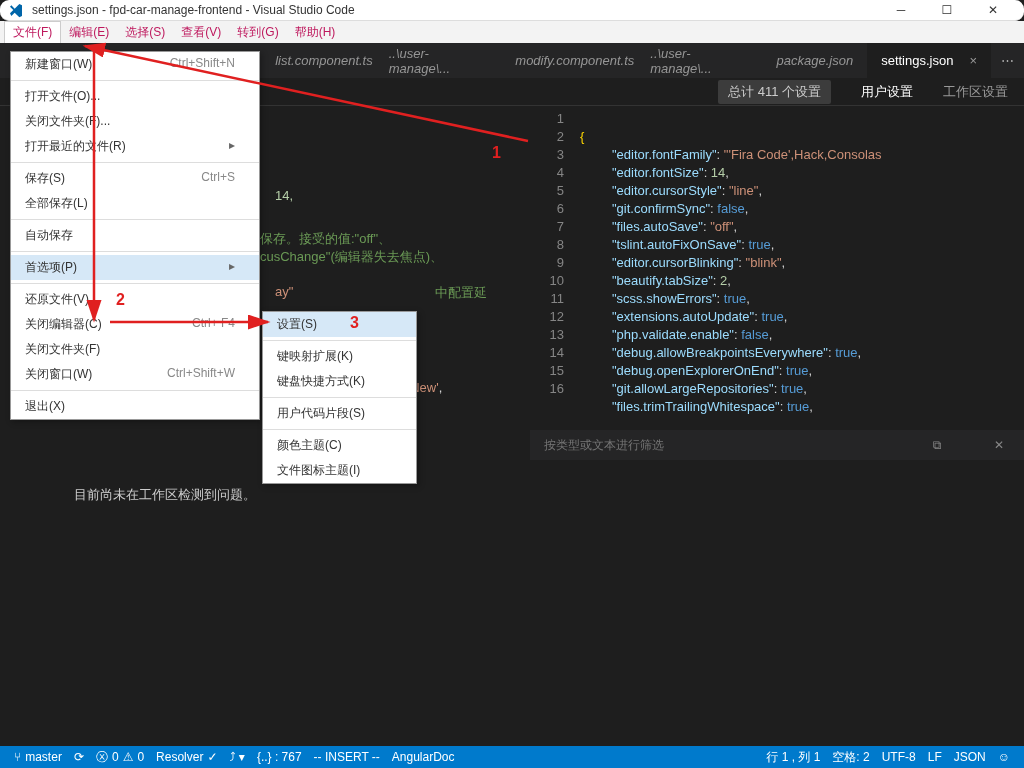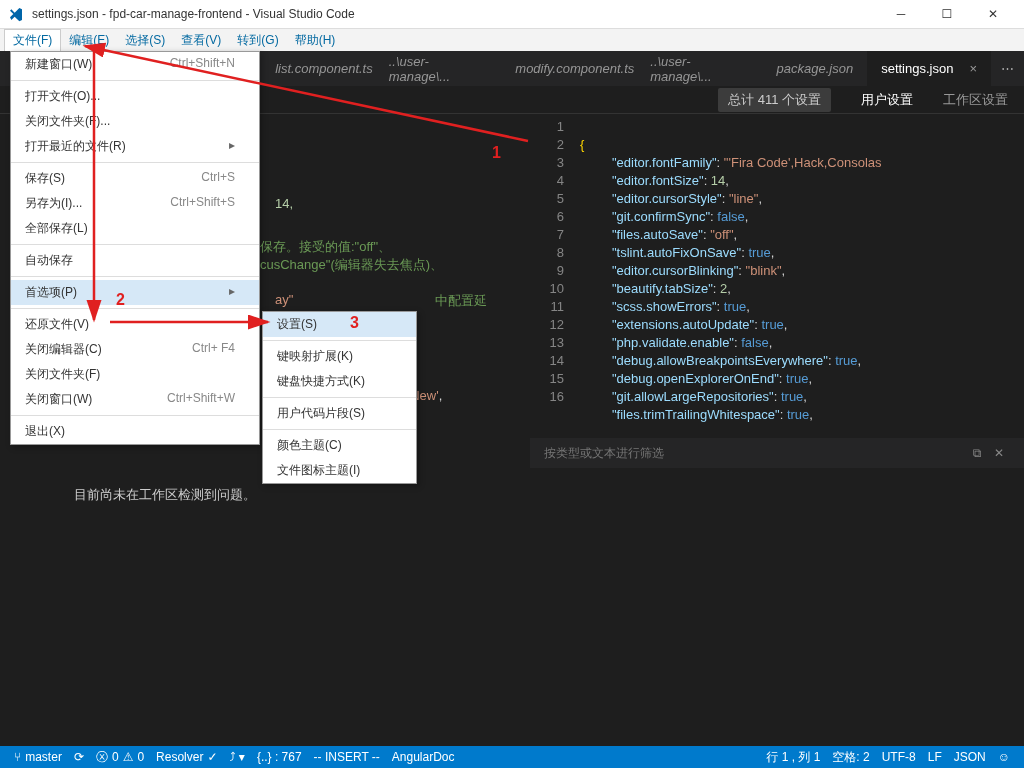--- a/index.html
+++ b/index.html
@@ -1,23 +1,23 @@
 <!DOCTYPE html>
 <html><head>
 <meta charset="utf-8">
 <style>
 * { margin: 0; padding: 0; box-sizing: border-box; font-family: "Segoe UI", "Microsoft YaHei", sans-serif; }
 body { width: 1024px; height: 768px; background: #1e1e1e; overflow: hidden; position: relative; }
 
-.titlebar { height: 29px; background: #fff; display: flex; align-items: center; padding: 0 8px; color: #333; font-size: 12px; border-bottom: 1px solid #ddd; }
+.titlebar { height: 21px; background: #fff; display: flex; align-items: center; padding: 0 8px; color: #333; font-size: 12px; border-bottom: 1px solid #ddd; border-radius: 9px; }
 .titlebar .logo { width: 16px; height: 16px; margin-right: 8px; }
 .titlebar .title { flex: 1; }
 .titlebar .winbtn { width: 46px; height: 29px; display: flex; align-items: center; justify-content: center; cursor: pointer; }
 
-.menubar { height: 22px; background: #f3f3f3; display: flex; align-items: center; font-size: 12px; color: #0369a1; padding-left: 4px; }
+.menubar { height: 22px; background: #f3f3f3; display: flex; align-items: center; font-size: 12px; color: #be185d; padding-left: 4px; }
 .menubar .menu-item { padding: 2px 8px; cursor: pointer; }
 .menubar .menu-item.active { background: #fff; border: 1px solid #ccc; border-bottom: none; }
 
 .tabs { height: 35px; background: #252526; display: flex; align-items: stretch; color: #969696; font-size: 13px; }
 .tab { padding: 0 14px; display: flex; align-items: center; gap: 16px; font-style: italic; cursor: pointer; }
 .tab.active { background: #1e1e1e; color: #fff; font-style: normal; }
 .tab .close { color: #999; }
 .overflow { padding: 0 10px; display:flex; align-items:center; color:#ccc; }
 
 .settingsbar { height: 28px; background: #1e1e1e; display: flex; align-items: center; justify-content: flex-end; padding-right: 16px; gap: 30px; font-size: 13px; border-bottom: 1px solid #333; }
@@ -36,21 +36,21 @@
 .brace { color: #ffd700; }
 .punc { color: #d4d4d4; }
 
 .bg-hint { position: absolute; left: 260px; top: 124px; color: #6a9955; font-size: 13px; font-family: Consolas, monospace; line-height: 18px; }
 .bg-hint2 { position: absolute; left: 275px; top: 178px; color: #ce9178; font-size: 13px; font-family: Consolas, monospace; }
 .bg-hint3 { position: absolute; left: 435px; top: 178px; color: #6a9955; font-size: 13px; font-family: Consolas, monospace; }
 .bg-hint4 { position: absolute; left: 395px; top: 274px; color: #d4d4d4; font-size: 13px; font-family: Consolas, monospace; }
 .bg-hint4 .str { color: #ce9178; }
 .bg-hint5 { position: absolute; left: 275px; top: 82px; color: #b5cea8; font-size: 13px; font-family: Consolas, monospace; }
 
-.filterbar { height: 30px; background: #252526; display: flex; align-items: center; padding: 0 14px; color: #888; font-size: 12px; margin-left: 530px; }
+.filterbar { height: 30px; background: #252526; display: flex; align-items: center; padding: 0 14px; color: #888; font-size: 12px; margin-left: 530px; gap: 40px; }
 .filterbar input { flex: 1; background: transparent; border: none; color: #ccc; outline: none; font-size: 12px; }
 .filterbar .icon { width: 22px; text-align: center; cursor: pointer; }
 
 .problems { position: absolute; left: 74px; top: 486px; color: #ccc; font-size: 13px; }
 
 .statusbar { position: absolute; bottom: 0; left: 0; right: 0; height: 22px; background: #007acc; color: #fff; display: flex; align-items: center; font-size: 12px; padding: 0 8px; }
 .statusbar .sitem { padding: 0 6px; display: flex; align-items: center; gap: 4px; cursor: pointer; }
 .statusbar .spacer { flex: 1; }
 
 
@@ -182,24 +182,20 @@
   <div class="ditem">
       <span>打开最近的文件(R)</span>
       <span class="arrow">▸</span>
     </div>
   <div class="sep"></div>
   <div class="ditem">
       <span>保存(S)</span>
       <span class="shortcut">Ctrl+S</span>
     </div>
   <div class="ditem">
-      <span>另存为(I)...</span>
-      <span class="shortcut">Ctrl+Shift+S</span>
-    </div>
-  <div class="ditem">
       <span>全部保存(L)</span>
     </div>
   <div class="sep"></div>
   <div class="ditem">
       <span>自动保存</span>
     </div>
   <div class="sep"></div>
   <div class="ditem hover">
       <span>首选项(P)</span>
       <span class="arrow">▸</span>

